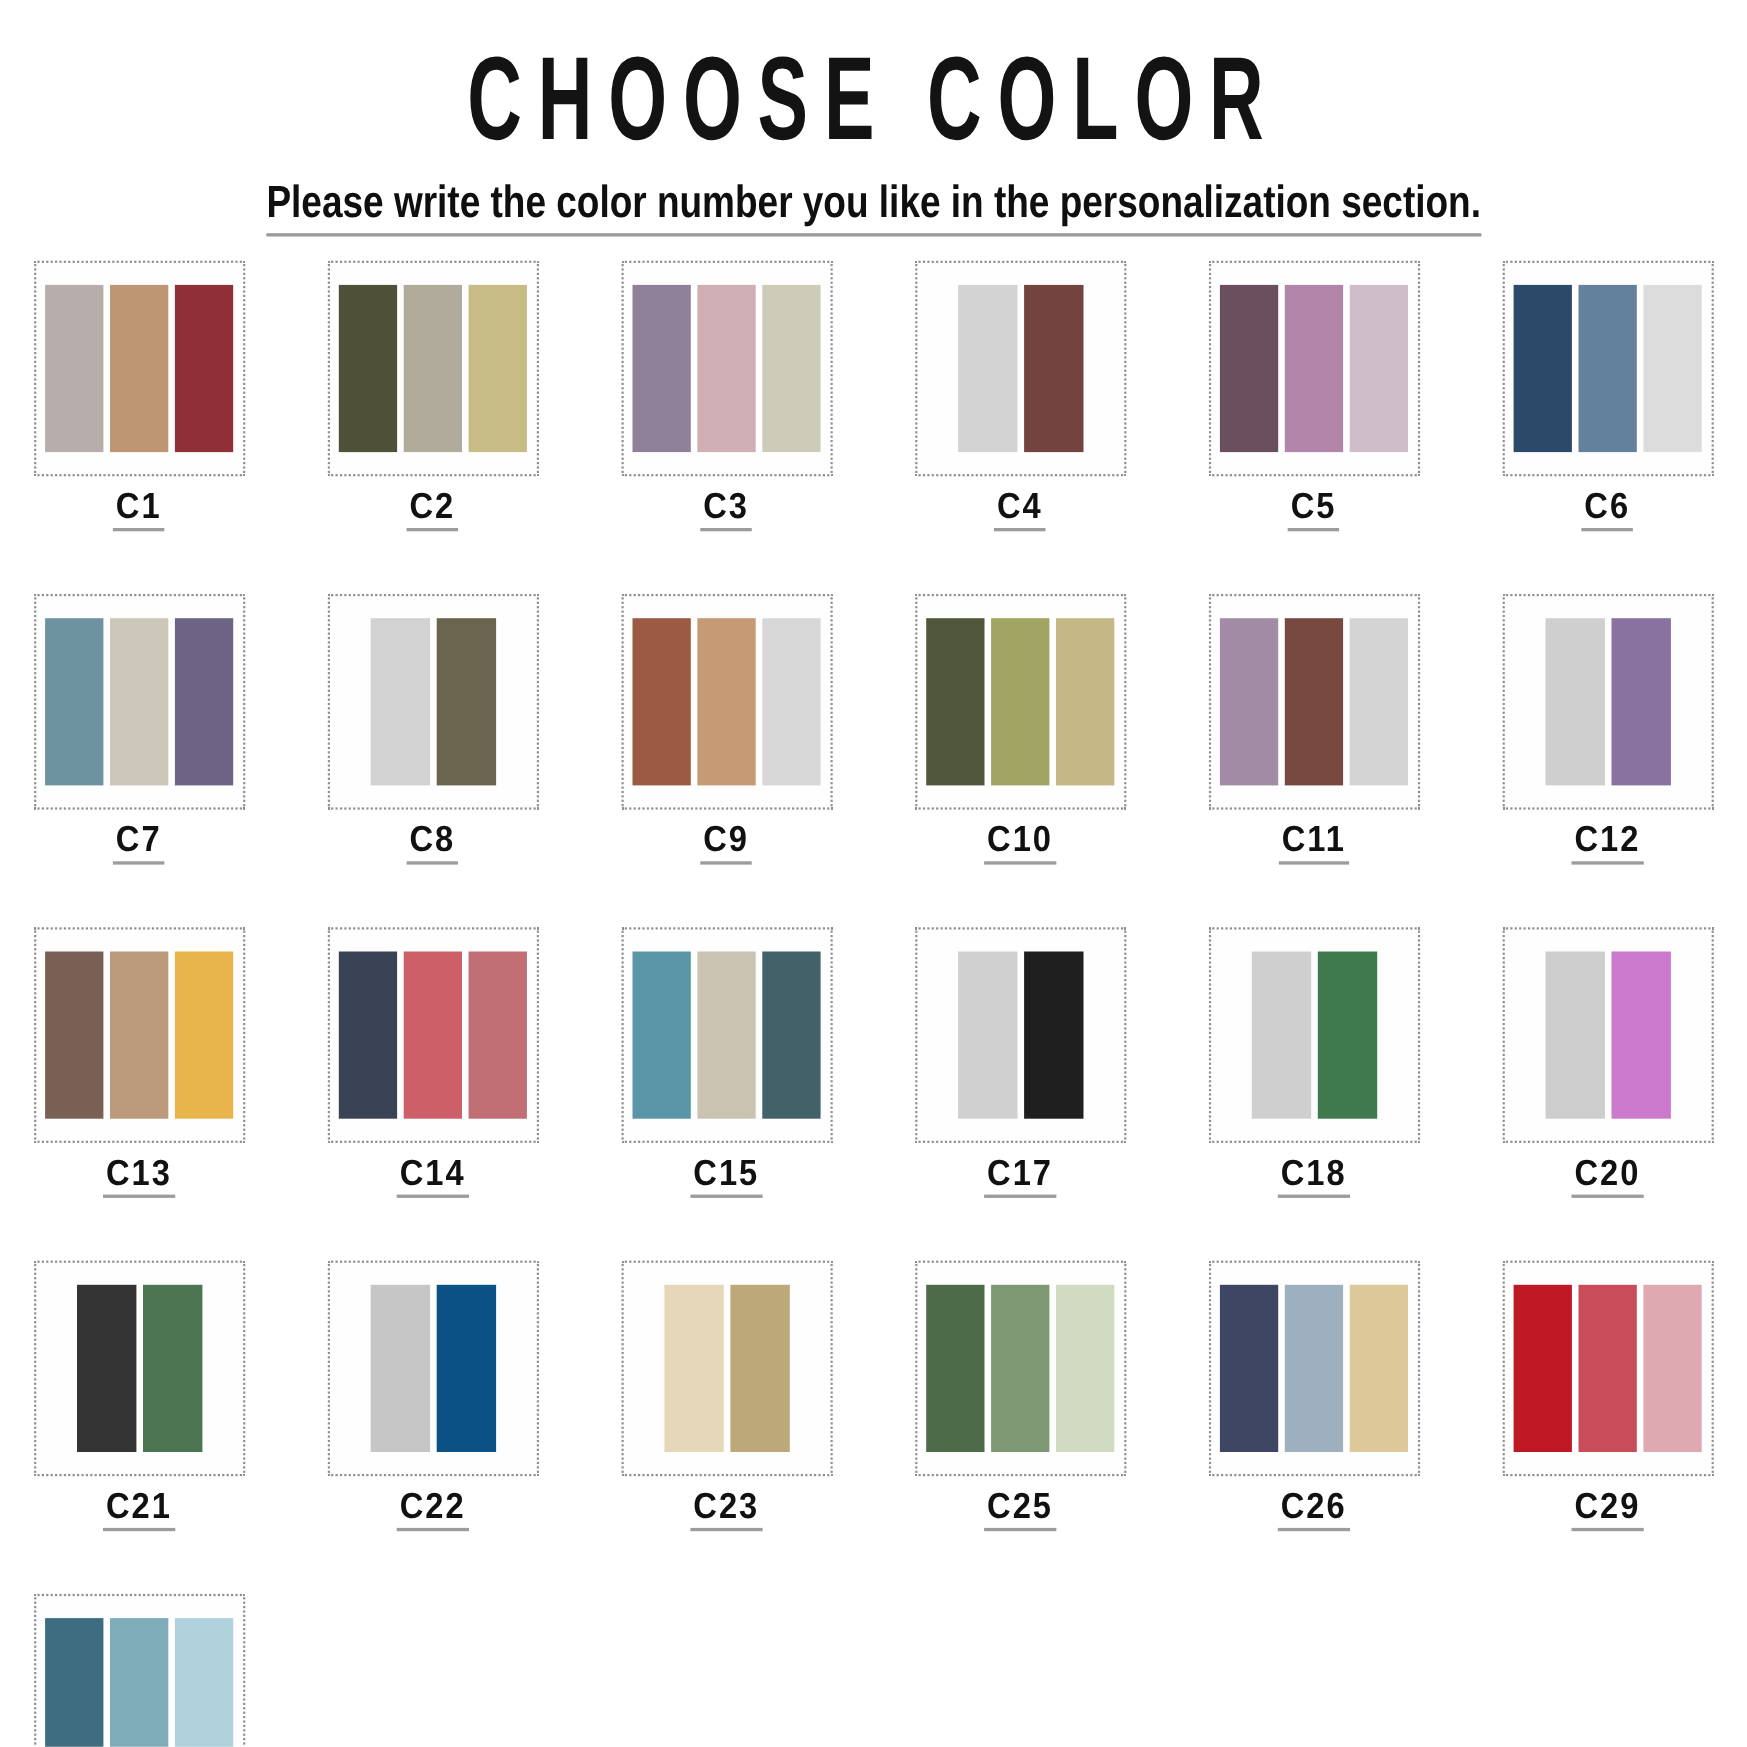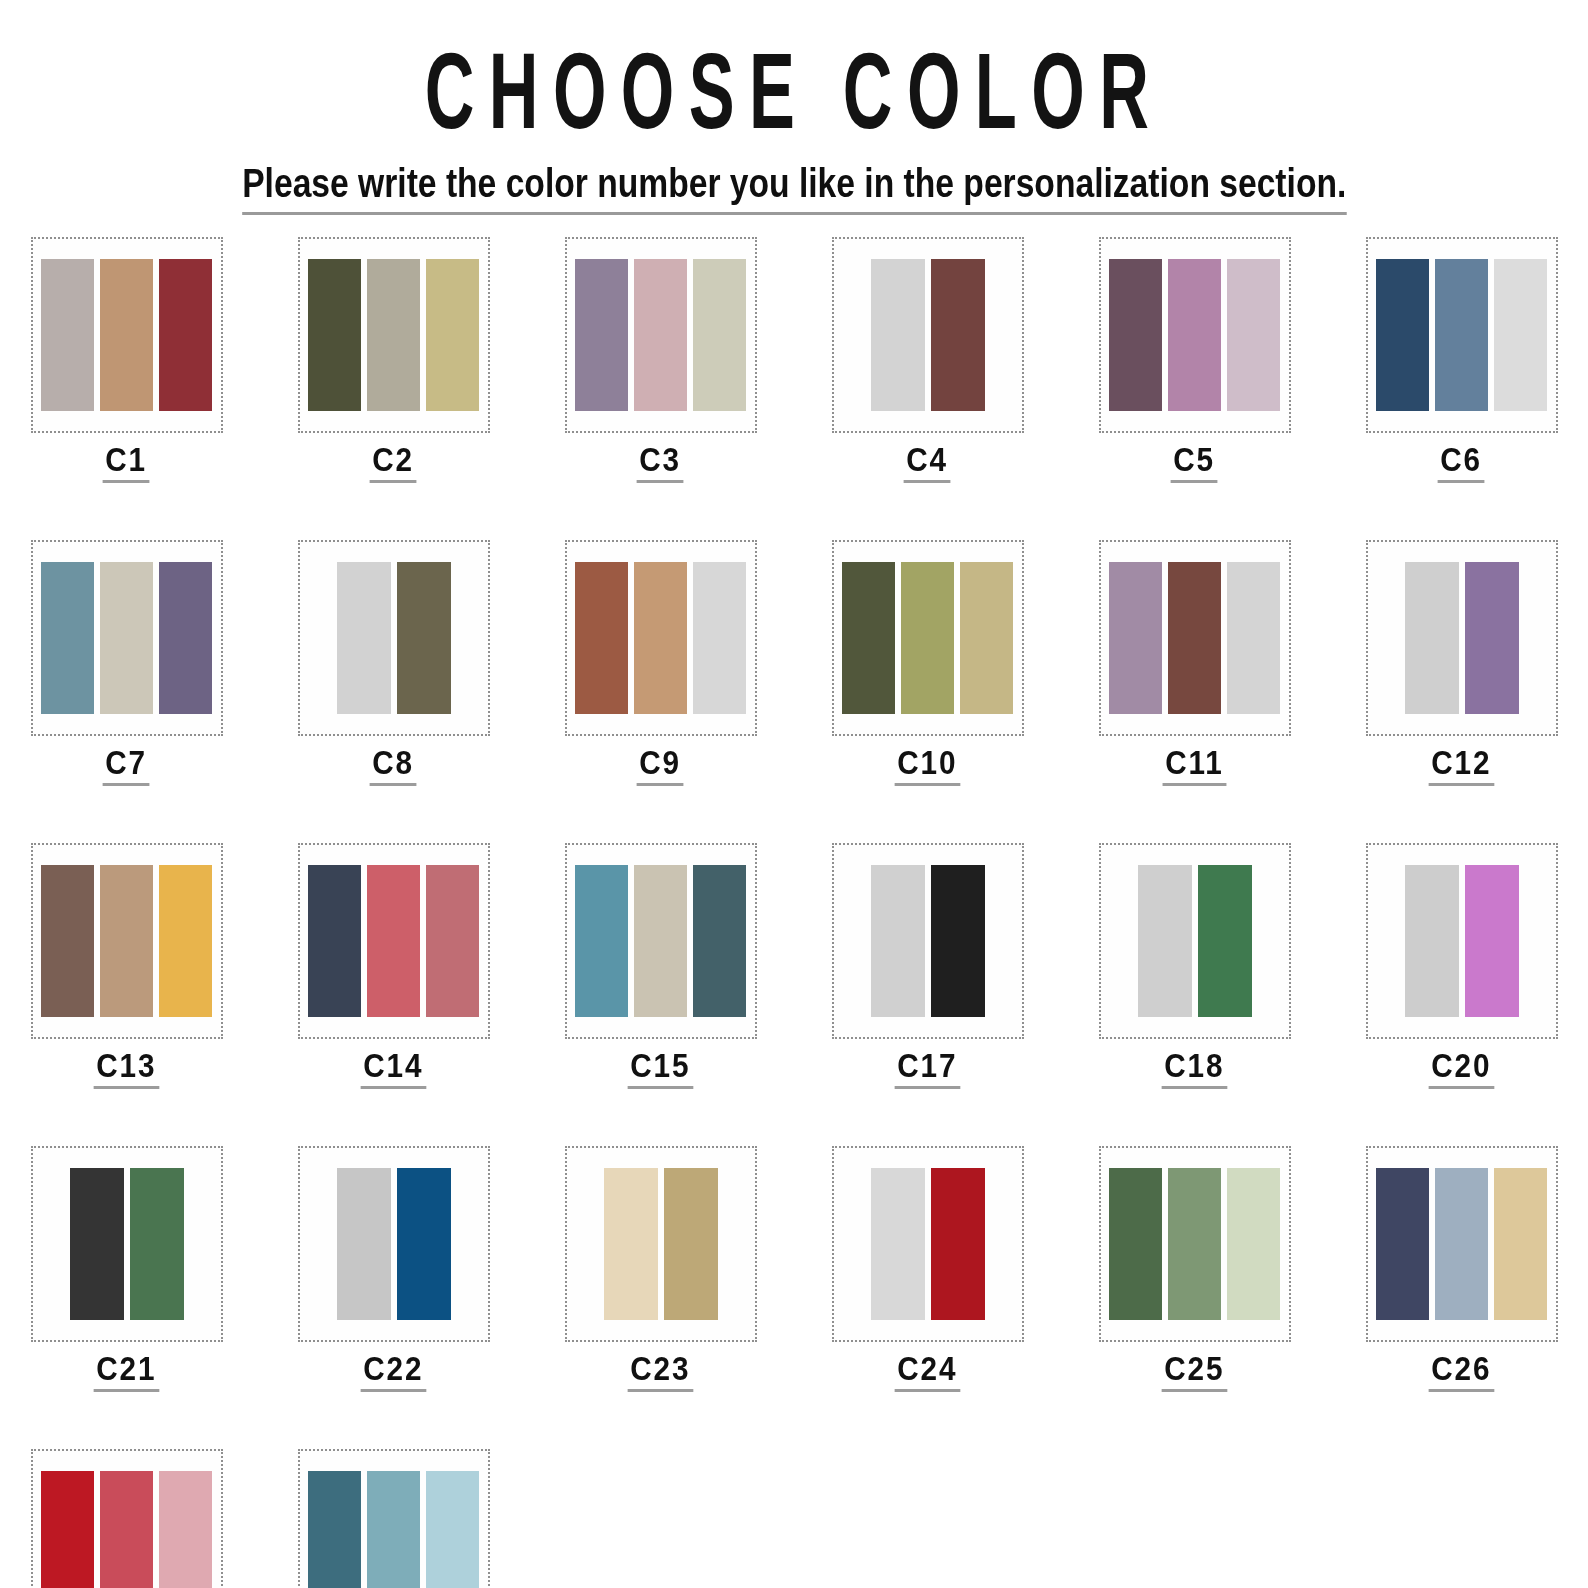--- a/index.html
+++ b/index.html
@@ -361,29 +361,20 @@
         <div class="swatch-box">
           <div class="bars two">
             <span class="bar" style="background: rgb(231, 215, 185);"></span>
             <span class="bar" style="background: rgb(189, 168, 119);"></span>
           </div>
         </div>
         <div class="label">C23</div>
       </div>
       <div class="cell">
         <div class="swatch-box">
-          <div class="bars two">
-            <span class="bar" style="background: rgb(216, 216, 216);"></span>
-            <span class="bar" style="background: rgb(173, 22, 31);"></span>
-          </div>
-        </div>
-        <div class="label">C24</div>
-      </div>
-      <div class="cell">
-        <div class="swatch-box">
           <div class="bars three">
             <span class="bar" style="background: rgb(77, 107, 73);"></span>
             <span class="bar" style="background: rgb(126, 152, 116);"></span>
             <span class="bar" style="background: rgb(209, 219, 193);"></span>
           </div>
         </div>
         <div class="label">C25</div>
       </div>
       <div class="cell">
         <div class="swatch-box">

